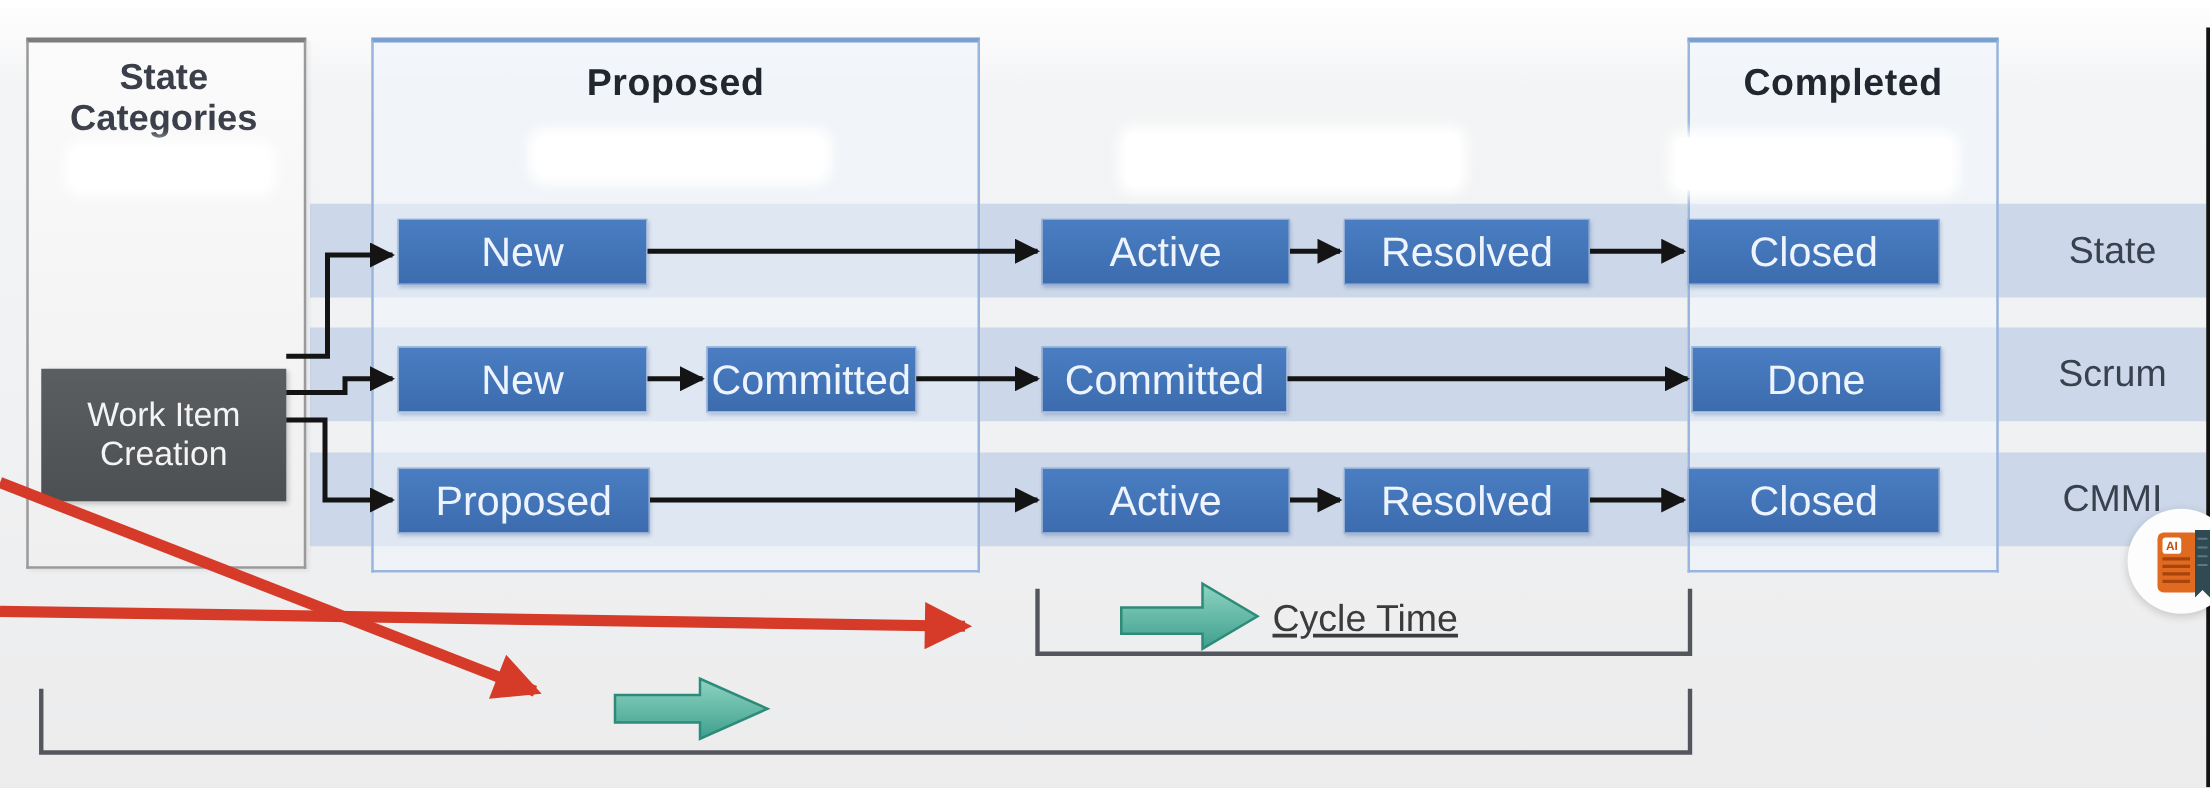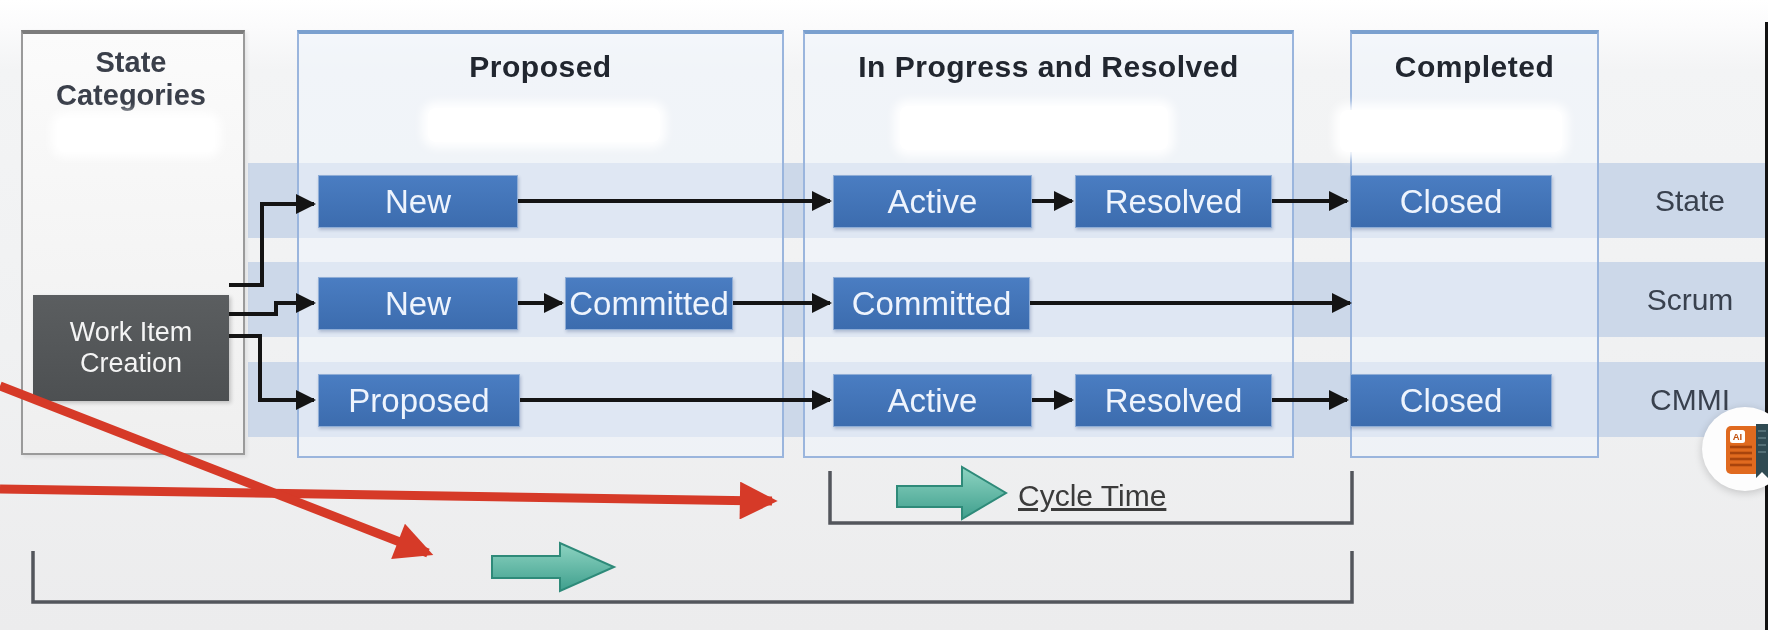--- a/index.html
+++ b/index.html
@@ -72,42 +72,40 @@
   <div class="band" style="top:362px"></div>
 
   <div class="leftbox">
     <div class="leftbox-title">State Categories</div>
   </div>
   <div class="redact" style="left:57px;top:118px;width:158px;height:34px"></div>
 
   <div class="colbox" style="left:297px;width:487px">
     <div class="col-title">Proposed</div>
   </div>
-  <div class="colbox" style="left:803px;width:491px">
-    <div class="col-title">In Progress and Resolved</div>
-  </div>
   <div class="colbox" style="left:1350px;width:249px">
     <div class="col-title">Completed</div>
   </div>
   <div class="redact" style="left:428px;top:108px;width:232px;height:34px"></div>
   <div class="redact" style="left:900px;top:106px;width:268px;height:44px"></div>
   <div class="redact" style="left:1340px;top:110px;width:222px;height:42px"></div>
 
   <div class="wic">
     <span>Work Item Creation</span>
   </div>
 
   <div class="sbox" style="left:318px;top:175px;width:200px">New</div>
   <div class="sbox" style="left:833px;top:175px;width:199px">Active</div>
   <div class="sbox" style="left:1075px;top:175px;width:197px">Resolved</div>
   <div class="sbox" style="left:1350px;top:175px;width:202px">Closed</div>
 
   <div class="sbox" style="left:318px;top:277px;width:200px">New</div>
   <div class="sbox" style="left:565px;top:277px;width:168px">Committed</div>
   <div class="sbox" style="left:833px;top:277px;width:197px">Committed</div>
+  <div class="sbox" style="left:1353px;top:277px;width:200px">Done</div>
 
   <div class="sbox" style="left:318px;top:374px;width:202px">Proposed</div>
   <div class="sbox" style="left:833px;top:374px;width:199px">Active</div>
   <div class="sbox" style="left:1075px;top:374px;width:197px">Resolved</div>
   <div class="sbox" style="left:1350px;top:374px;width:202px">Closed</div>
 
   <div class="rowlabel" style="top:182px">State</div>
   <div class="rowlabel" style="top:281px">Scrum</div>
   <div class="rowlabel" style="top:381px">CMMI</div>
 

